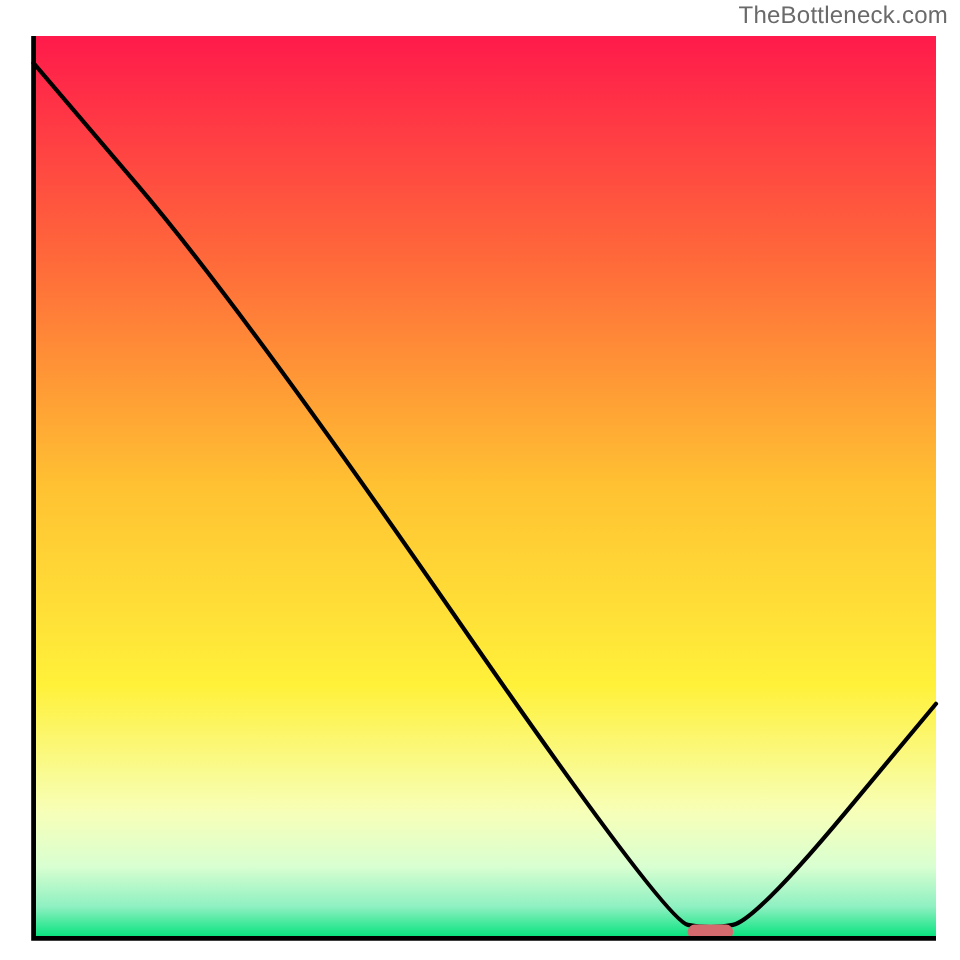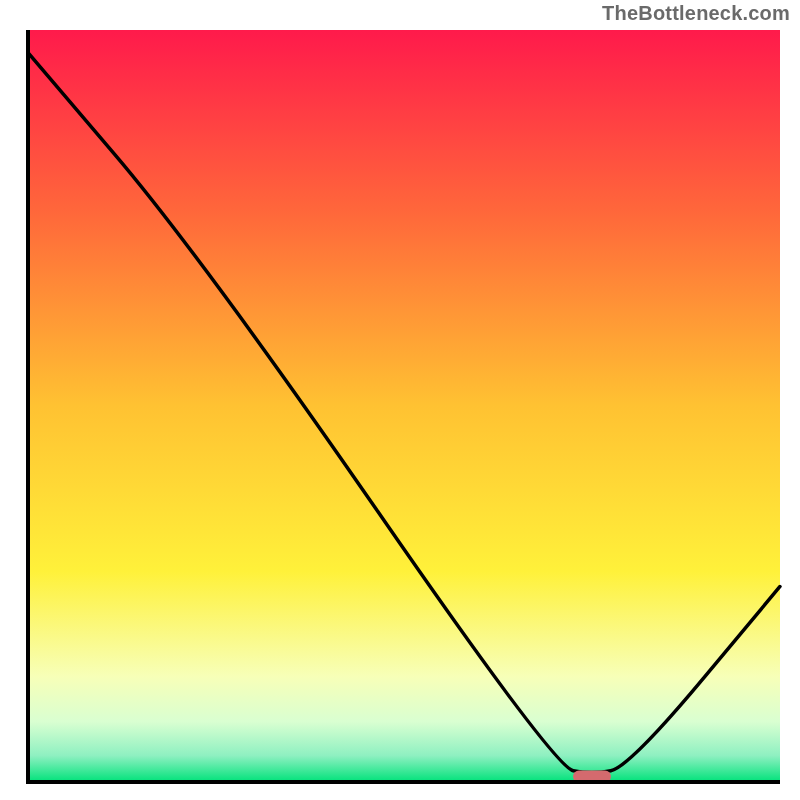--- a/index.html
+++ b/index.html
@@ -14,21 +14,21 @@
   .canvas {
     position: relative;
     width: 800px;
     height: 800px;
   }
   .watermark {
     position: absolute;
     top: 2px;
     right: 10px;
     font-size: 20px;
-    font-weight: 700;
+    font-weight: 400;
     color: #6a6a6a;
     letter-spacing: 0.2px;
     margin-left: 30px;
   }
   svg {
     position: absolute;
     left: 0;
     top: 0;
     width: 800px;
     height: 800px;

